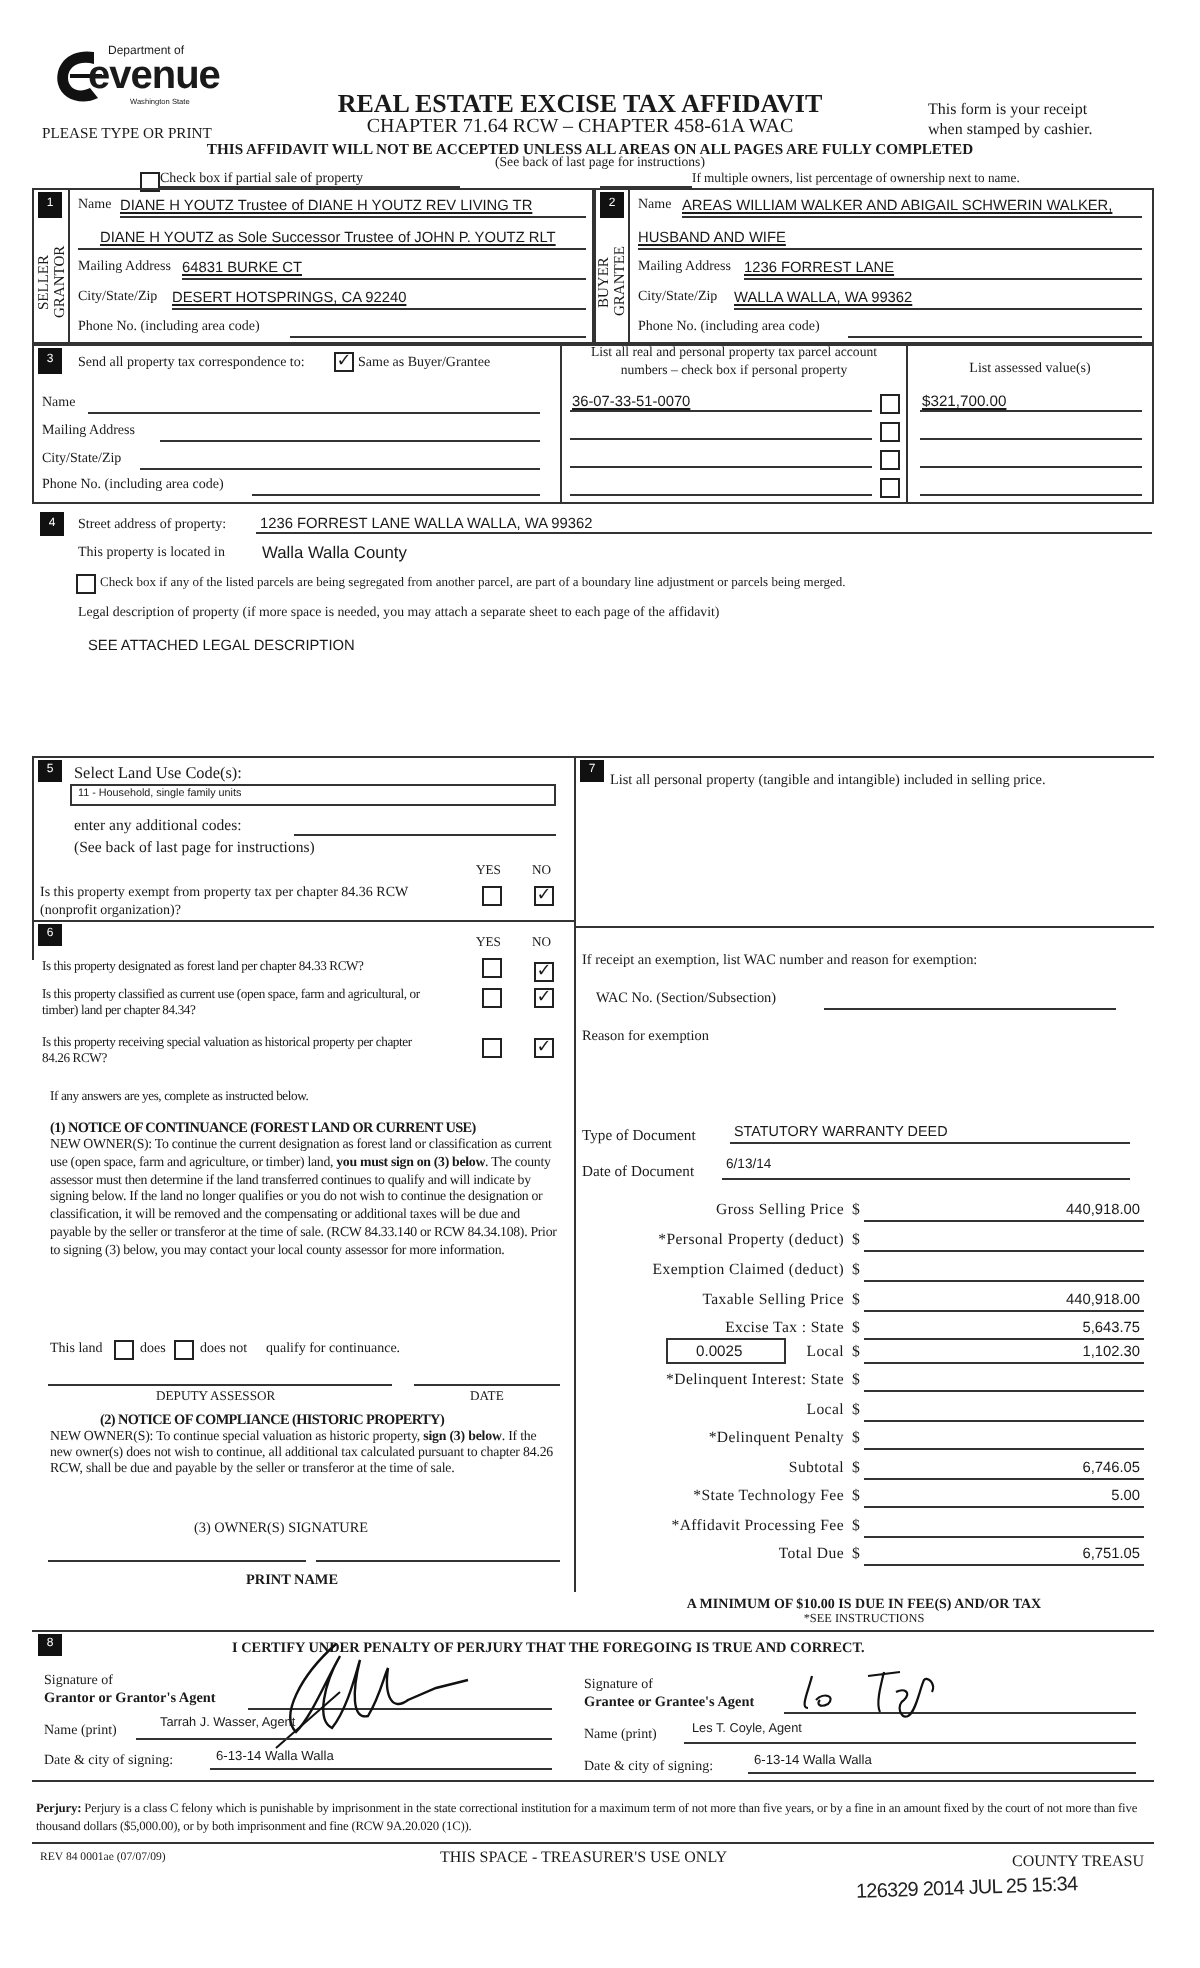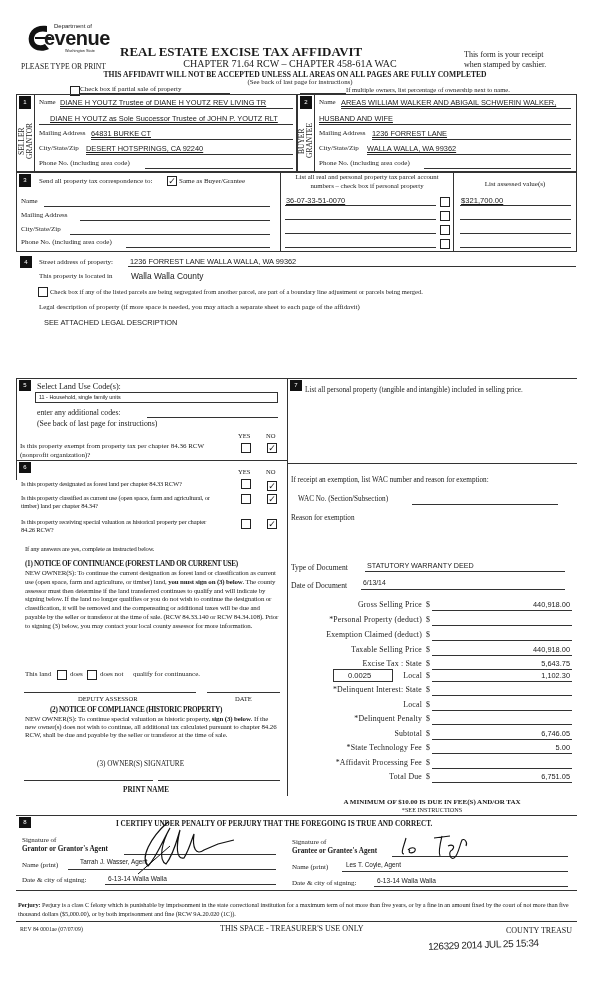--- a/index.html
+++ b/index.html
@@ -27,21 +27,21 @@
 <div class="abs" style="left:25px;top:20px;width:85px;height:40px;">
   <svg class="abs" style="left:0;top:2px" width="30" height="32" viewBox="0 0 30 32">
     <path d="M22 4 C10 2 2 10 4 20 C6 28 16 31 24 27 L20 22 C14 25 9 22 9 17 C9 11 15 8 22 10 Z" fill="#111"></path>
     <path d="M10 16 L26 16" stroke="#111" stroke-width="2"></path>
   </svg>
   <div class="abs sans" style="left:29px;top:3px;font-size:6px;">Department of</div>
   <div class="abs sans" style="left:19px;top:8px;font-size:20px;font-weight:bold;letter-spacing:-0.5px;line-height:20px;">evenue</div>
   <div class="abs sans" style="left:40px;top:29px;font-size:3.8px;">Washington State</div>
 </div>
 <div class="abs" style="left:21px;top:62px;font-size:7.6px;">PLEASE TYPE OR PRINT</div>
-<div class="abs" style="left:120px;top:44px;width:340px;text-align:left;font-size:13px;font-weight:bold;">REAL ESTATE EXCISE TAX AFFIDAVIT</div>
+<div class="abs" style="left:120px;top:44px;width:340px;text-align:center;font-size:13px;font-weight:bold;">REAL ESTATE EXCISE TAX AFFIDAVIT</div>
 <div class="abs" style="left:120px;top:58px;width:340px;text-align:center;font-size:10px;">CHAPTER 71.64 RCW – CHAPTER 458-61A WAC</div>
 <div class="abs" style="left:464px;top:50px;font-size:8px;">This form is your receipt</div>
 <div class="abs" style="left:464px;top:60px;font-size:8px;">when stamped by cashier.</div>
 <div class="abs" style="left:60px;top:70px;width:470px;text-align:center;font-size:7.6px;font-weight:bold;">THIS AFFIDAVIT WILL NOT BE ACCEPTED UNLESS ALL AREAS ON ALL PAGES ARE FULLY COMPLETED</div>
 <div class="abs" style="left:200px;top:78px;width:200px;text-align:center;font-size:6.8px;">(See back of last page for instructions)</div>
 <div class="cb" style="left:70px;top:86px;"></div>
 <div class="lbl" style="left:80px;top:85px;font-size:7px;">Check box if partial sale of property</div>
 <div class="hline" style="left:80px;top:93px;width:150px;border-top-width:0.6px;"></div>
 <div class="lbl" style="left:346px;top:86px;font-size:6.6px;">If multiple owners, list percentage of ownership next to name.</div>
 <div class="hline" style="left:300px;top:93px;width:46px;border-top-width:0.6px;"></div>

